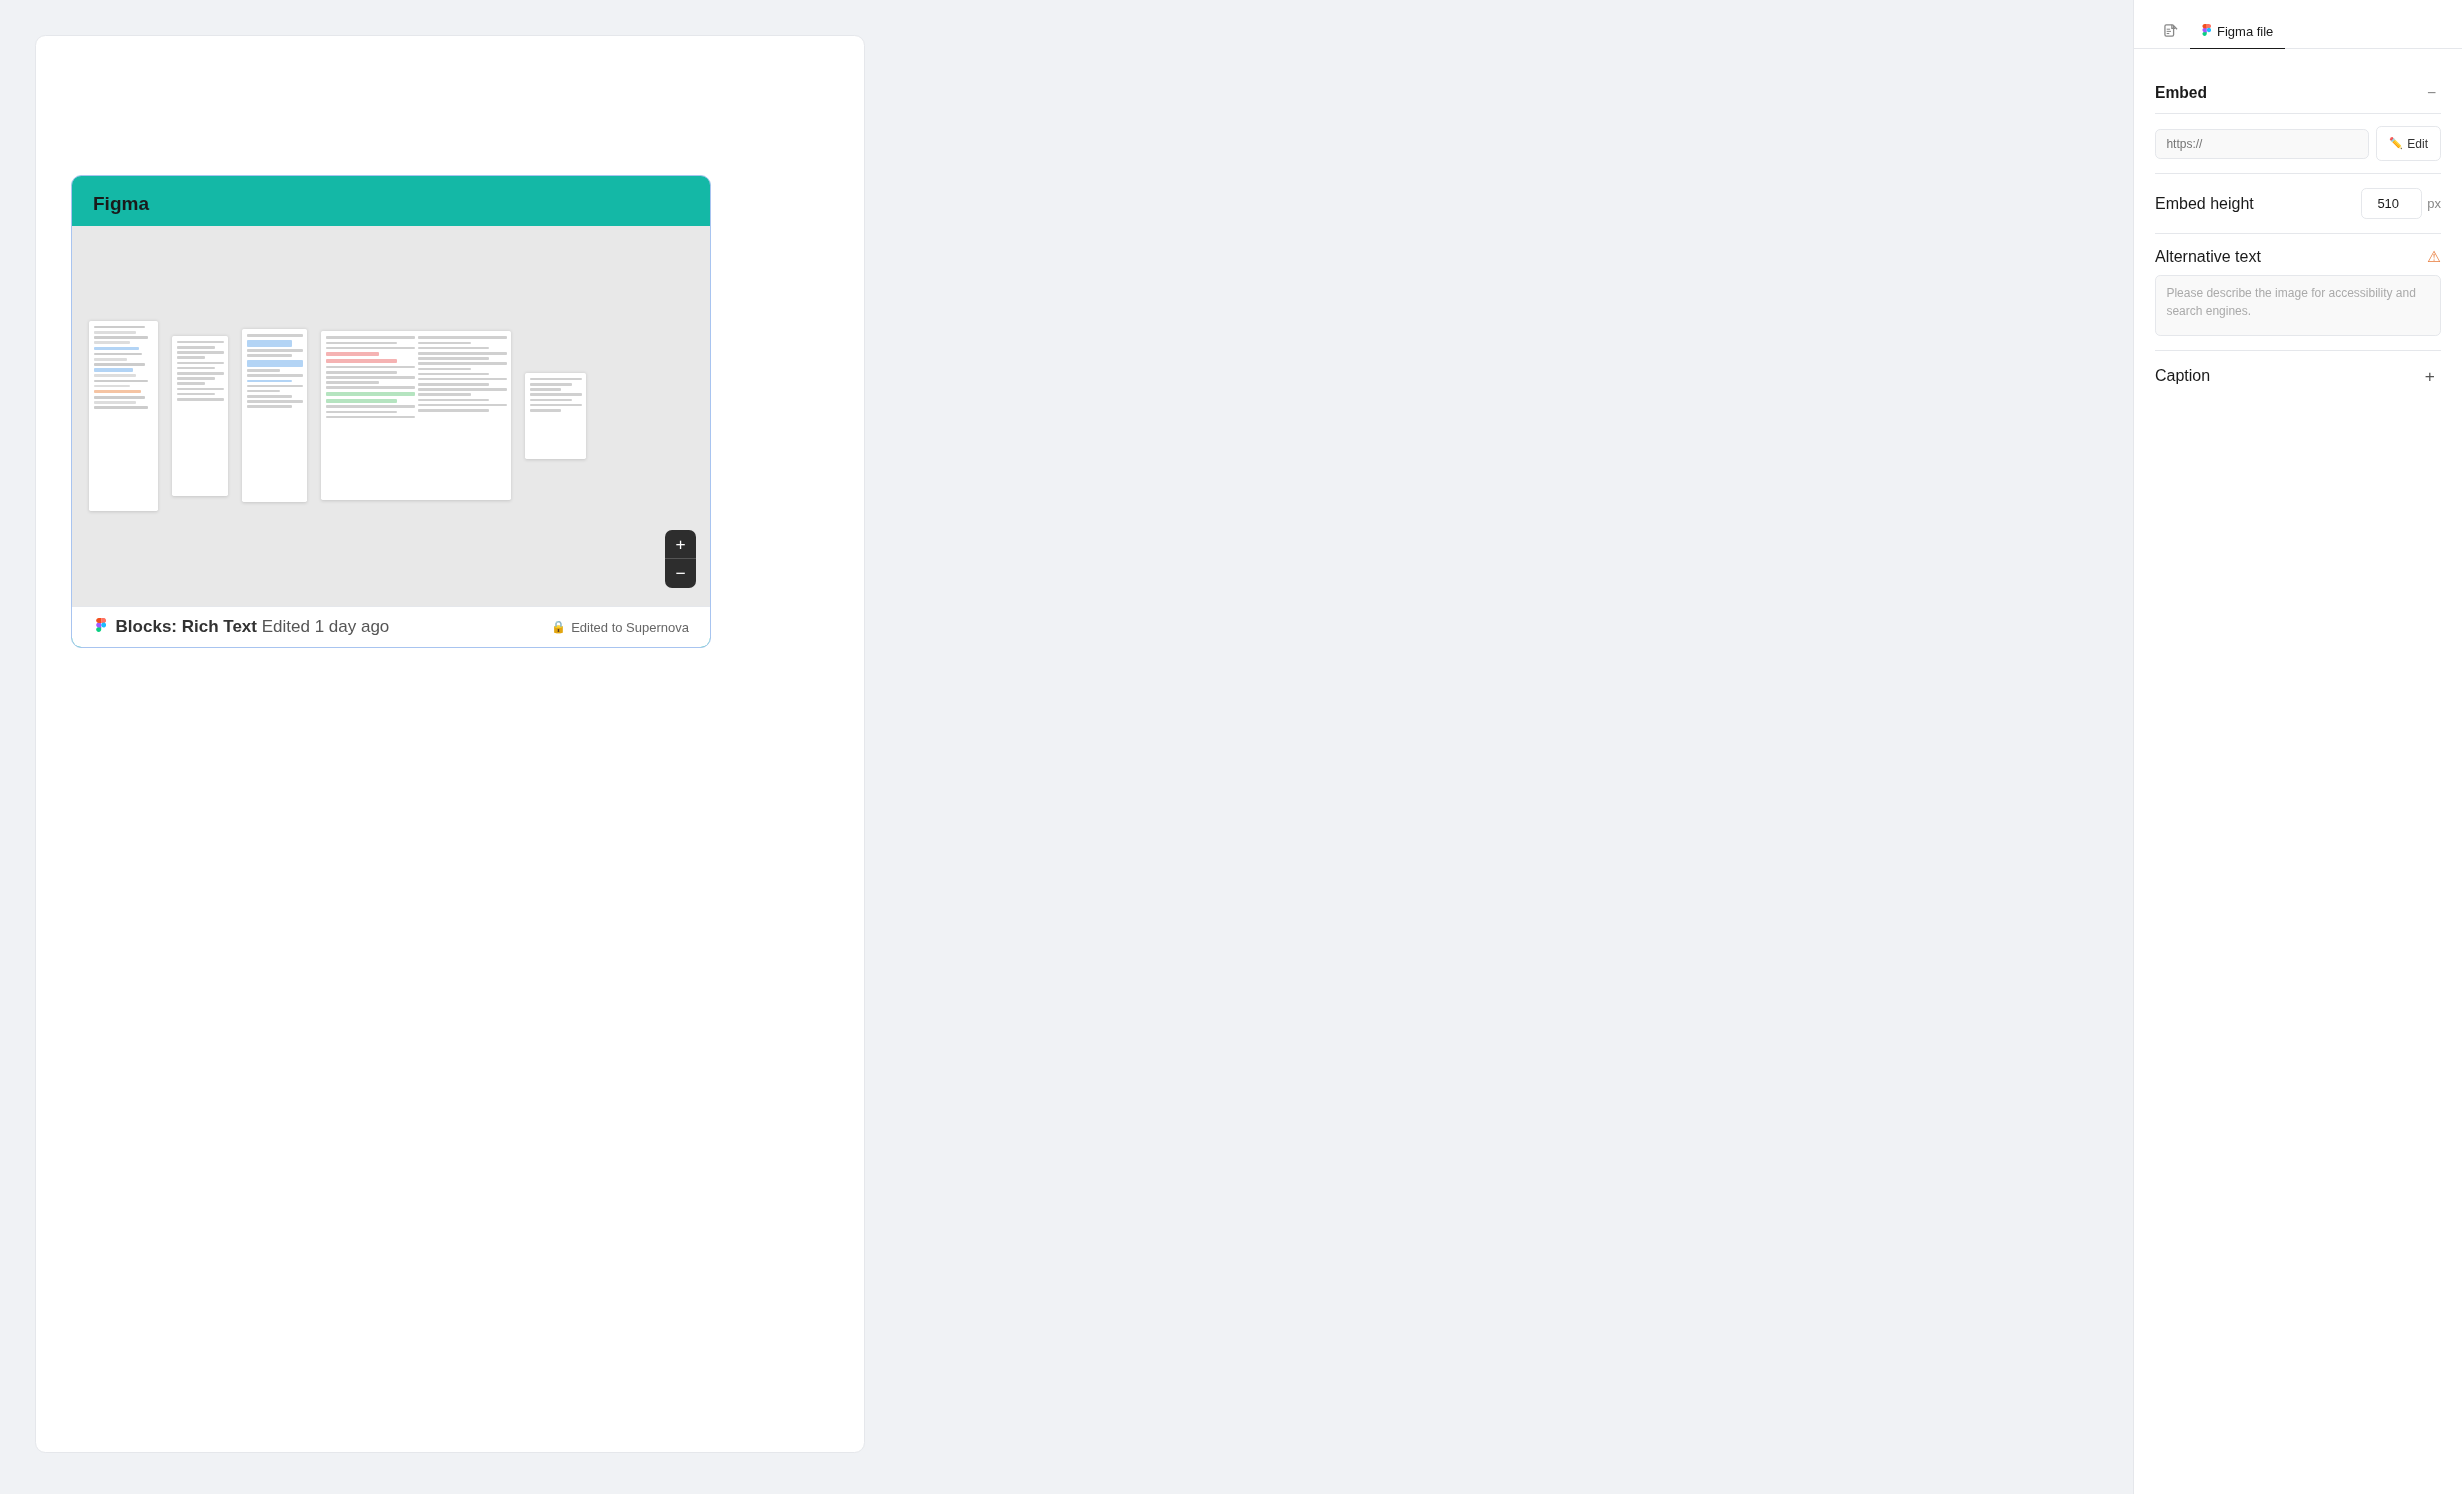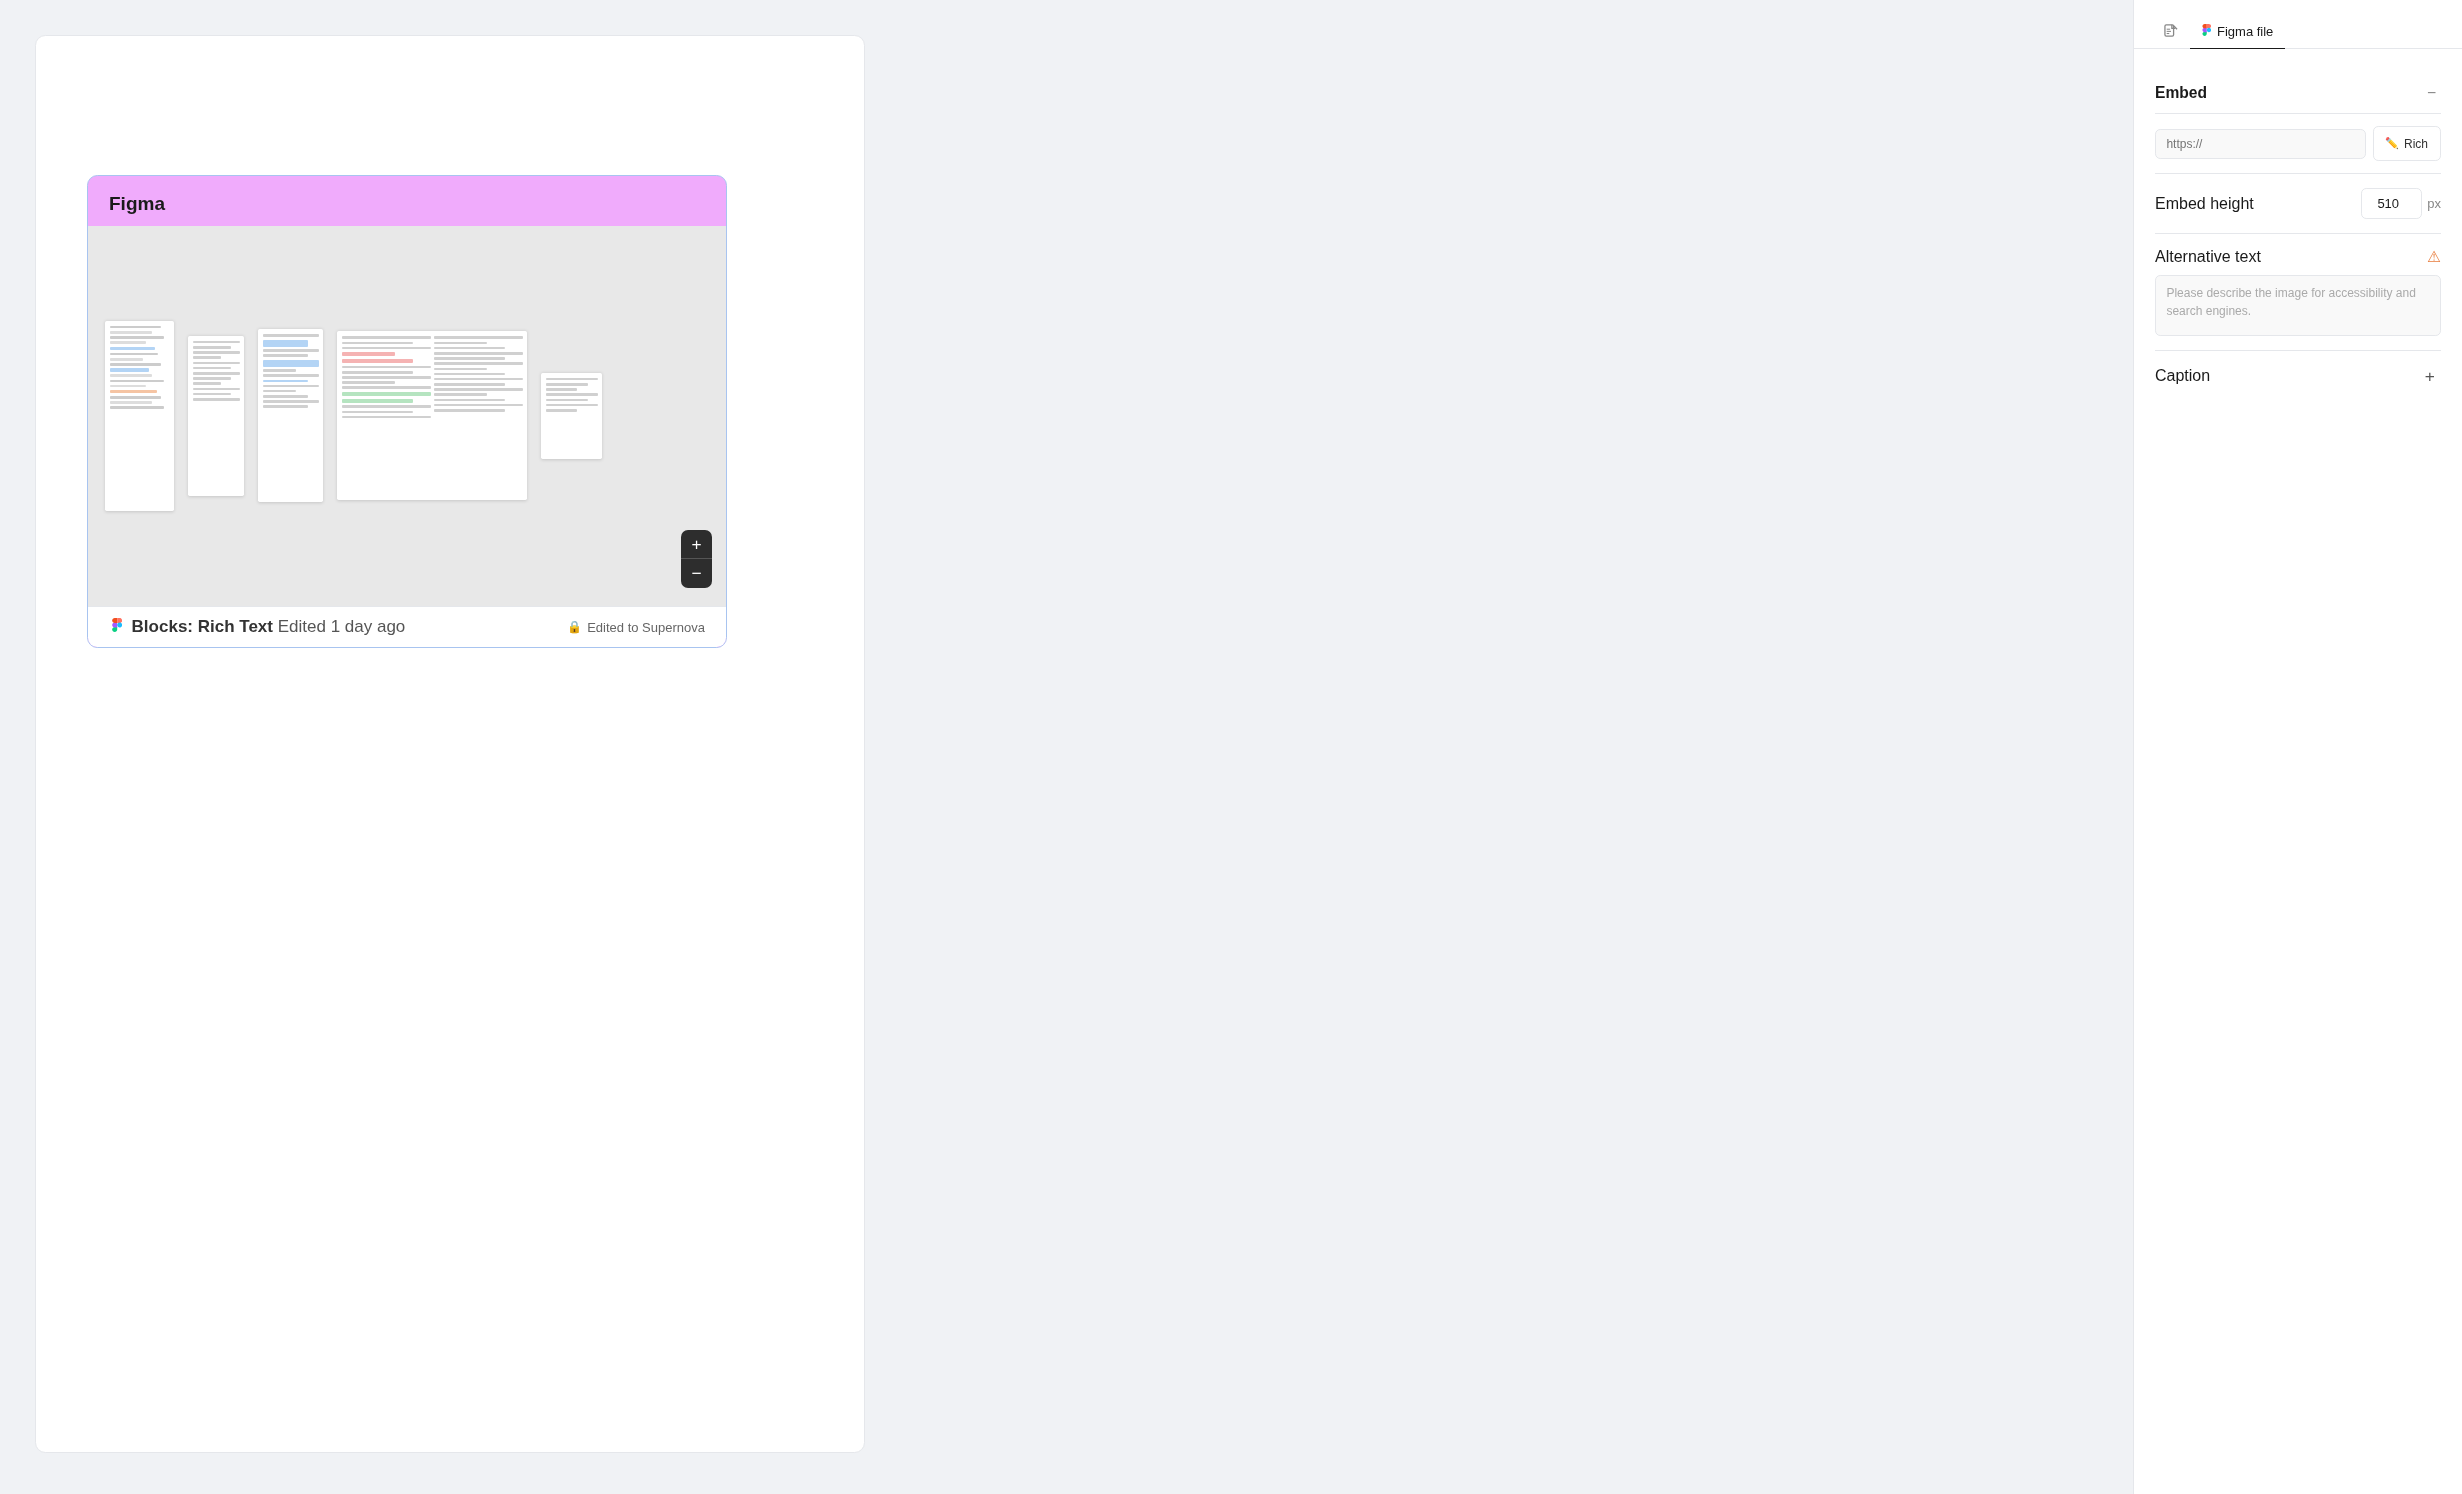--- a/index.html
+++ b/index.html
@@ -29,25 +29,24 @@
       min-height: 1418px;
       padding: 35px;
       display: flex;
       flex-direction: column;
       align-items: flex-start;
     }
 
     .figma-embed-block {
       border: 1.7px solid #a8c4f0;
       border-radius: 10.4px;
-      background: #f0abfc;
+      background: #14b8a6;
       width: 640px;
       margin-top: 104px;
       overflow: hidden;
-      margin-left: 16px;
     }
 
     .figma-embed-header {
       padding: 17.3px 21px 10.4px 21px;
       font-size: 19px;
       font-weight: 600;
       color: #1a1a1a;
     }
 
     .figma-canvas {
@@ -596,21 +595,21 @@
       <span class="section-title">Embed</span>
       <span class="section-toggle">−</span>
     </div>
 
     <hr class="section-divider">
 
     <div class="url-row">
       <input class="url-input" type="text" placeholder="https://" style="">
       <button class="edit-btn">
         <span class="edit-icon">✏️</span>
-        <span>Rich</span>
+        <span>Edit</span>
       </button>
     </div>
 
     <hr class="section-divider">
 
     <div class="field-row">
       <span class="field-label">Embed height</span>
       <div class="field-value-group">
         <input class="number-input" type="number" value="510" style="">
         <span class="unit-label">px</span>

